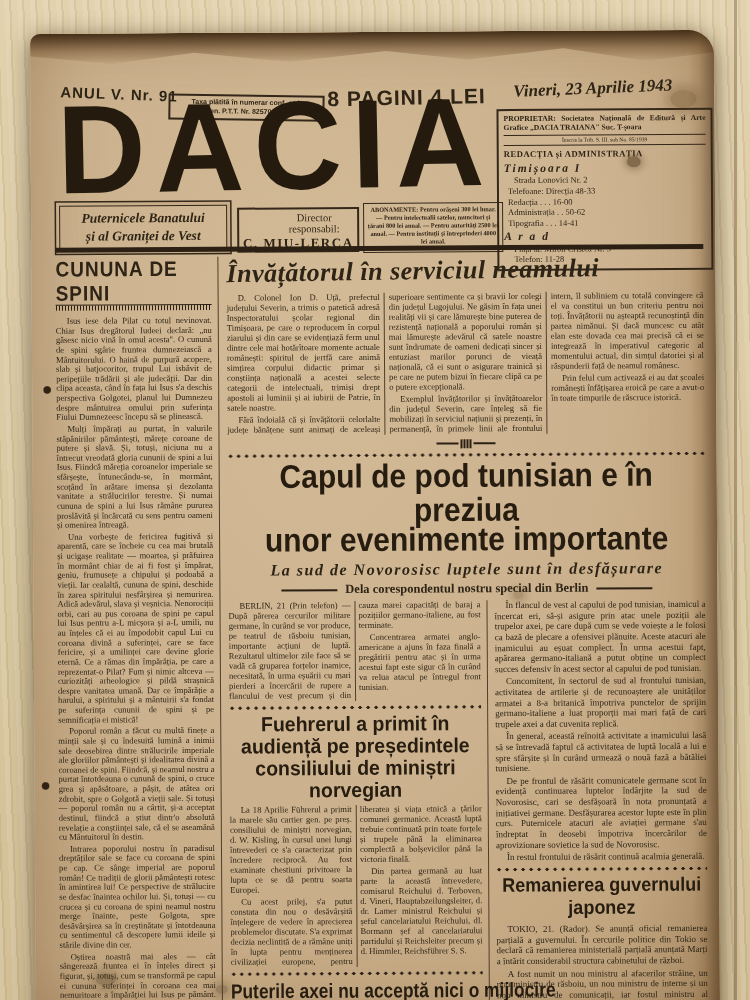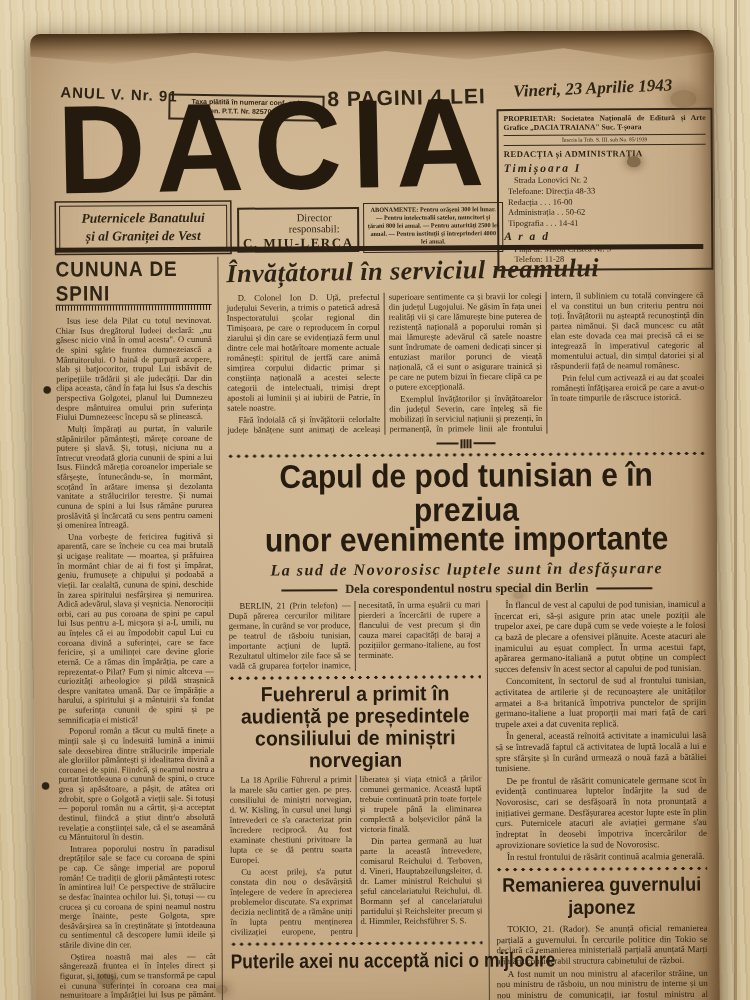--- a/index.html
+++ b/index.html
@@ -194,20 +194,21 @@
         <span class="bl-dash"></span>
         <span>Dela corespondentul nostru special din Berlin</span>
         <span class="bl-dash"></span>
       </div>
 
       <div class="capul-body">
 
         <div class="capul-left">
           <div class="twocol">
               <p class="para">BERLIN, 21 (Prin telefon) — După părerea cercurilor militare germane, în curând se vor produce, pe teatrul de răsboiu tunisian, importante acțiuni de luptă. Rezultatul ultimelor zile face să se vadă că gruparea forțelor inamice, necesitată, în urma eșuării cu mari pierderi a încercării de rupere a flancului de vest precum și din cauza marei capacități de baraj a pozițiilor germano-italiene, au fost terminate.</p>
+              <p class="para">Concentrarea armatei anglo-americane a ajuns în faza finală a pregătirii pentru atac și în urma acestui fapt este sigur că în curând va relua atacul pe întregul front tunisian.</p>
             </div>
 
           <div class="diamond-rule"></div>
 
           <div class="fuehrer-h">Fuehrerul a primit în audiență pe președintele consiliului de miniștri norvegian</div>
           <div class="twocol">
               <p class="para">La 18 Aprilie Führerul a primit la marele său cartier gen. pe preș. consiliului de miniștri norvegian, d. W. Kisling, în cursul unei lungi întrevederi ce s'a caracterizat prin încredere reciprocă. Au fost examinate chestiuni privitoare la lupta ce se dă pentru soarta Europei.</p>
               <p class="para">Cu acest prilej, s'a putut constata din nou o desăvârșită înțelegere de vedere în aprecierea problemelor discutate. S'a exprimat decizia neclintită de a rămâne uniți în lupta pentru menținerea civilizației europene, pentru liberatea și viața etnică a țărilor comunei germanice. Această luptă trebuie continuată prin toate forțele și trupele până la eliminarea complectă a bolșevicilor până la victoria finală.</p>
               <p class="para">Din partea germană au luat parte la această întrevedere, comisarul Reichului d. Terboven, d. Vineri, Hauptabzeilungsleiter, d. dr. Lamer ministrul Reichului și șeful cancelariatului Reichului, dl. Bormann șef al cancelariatului partidului și Reichsleiter precum și d. Himmler, Reichsführer S. S.</p>
             </div>

